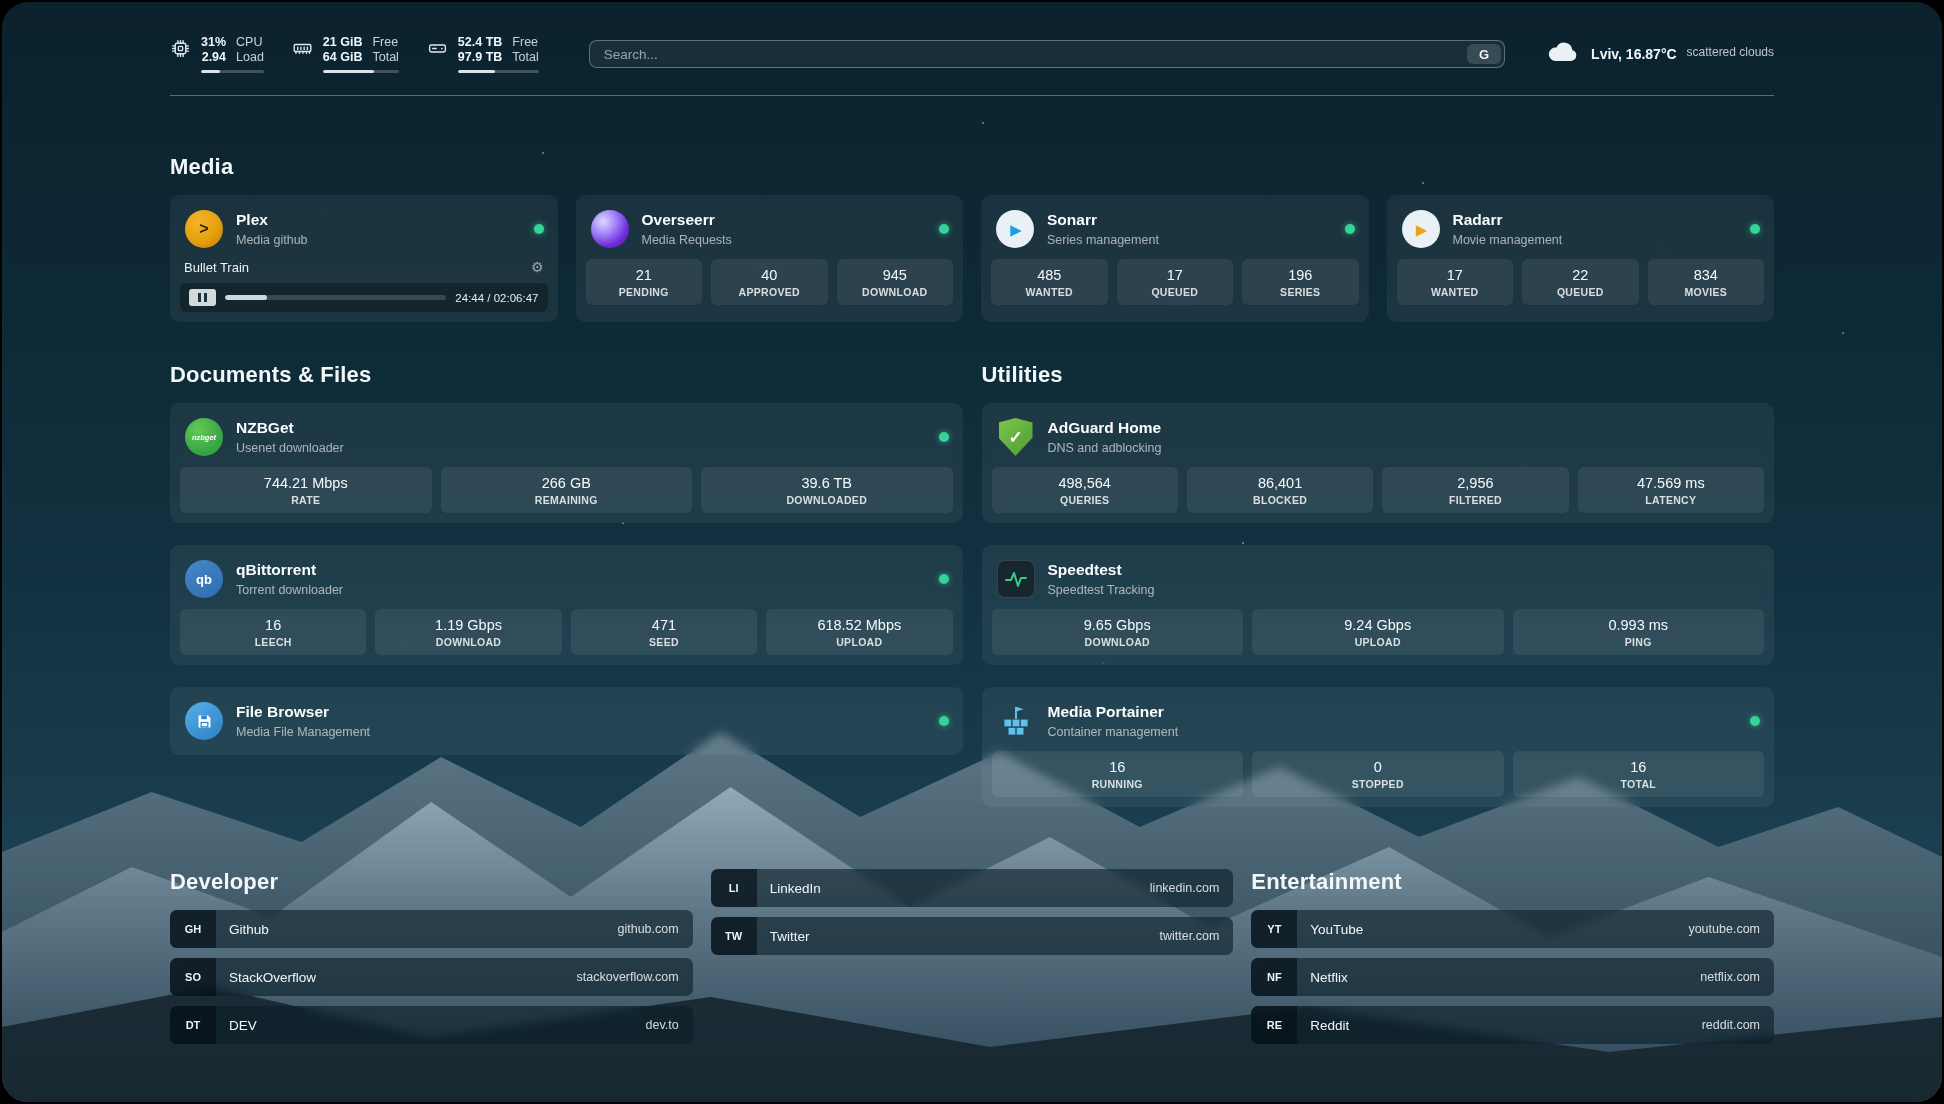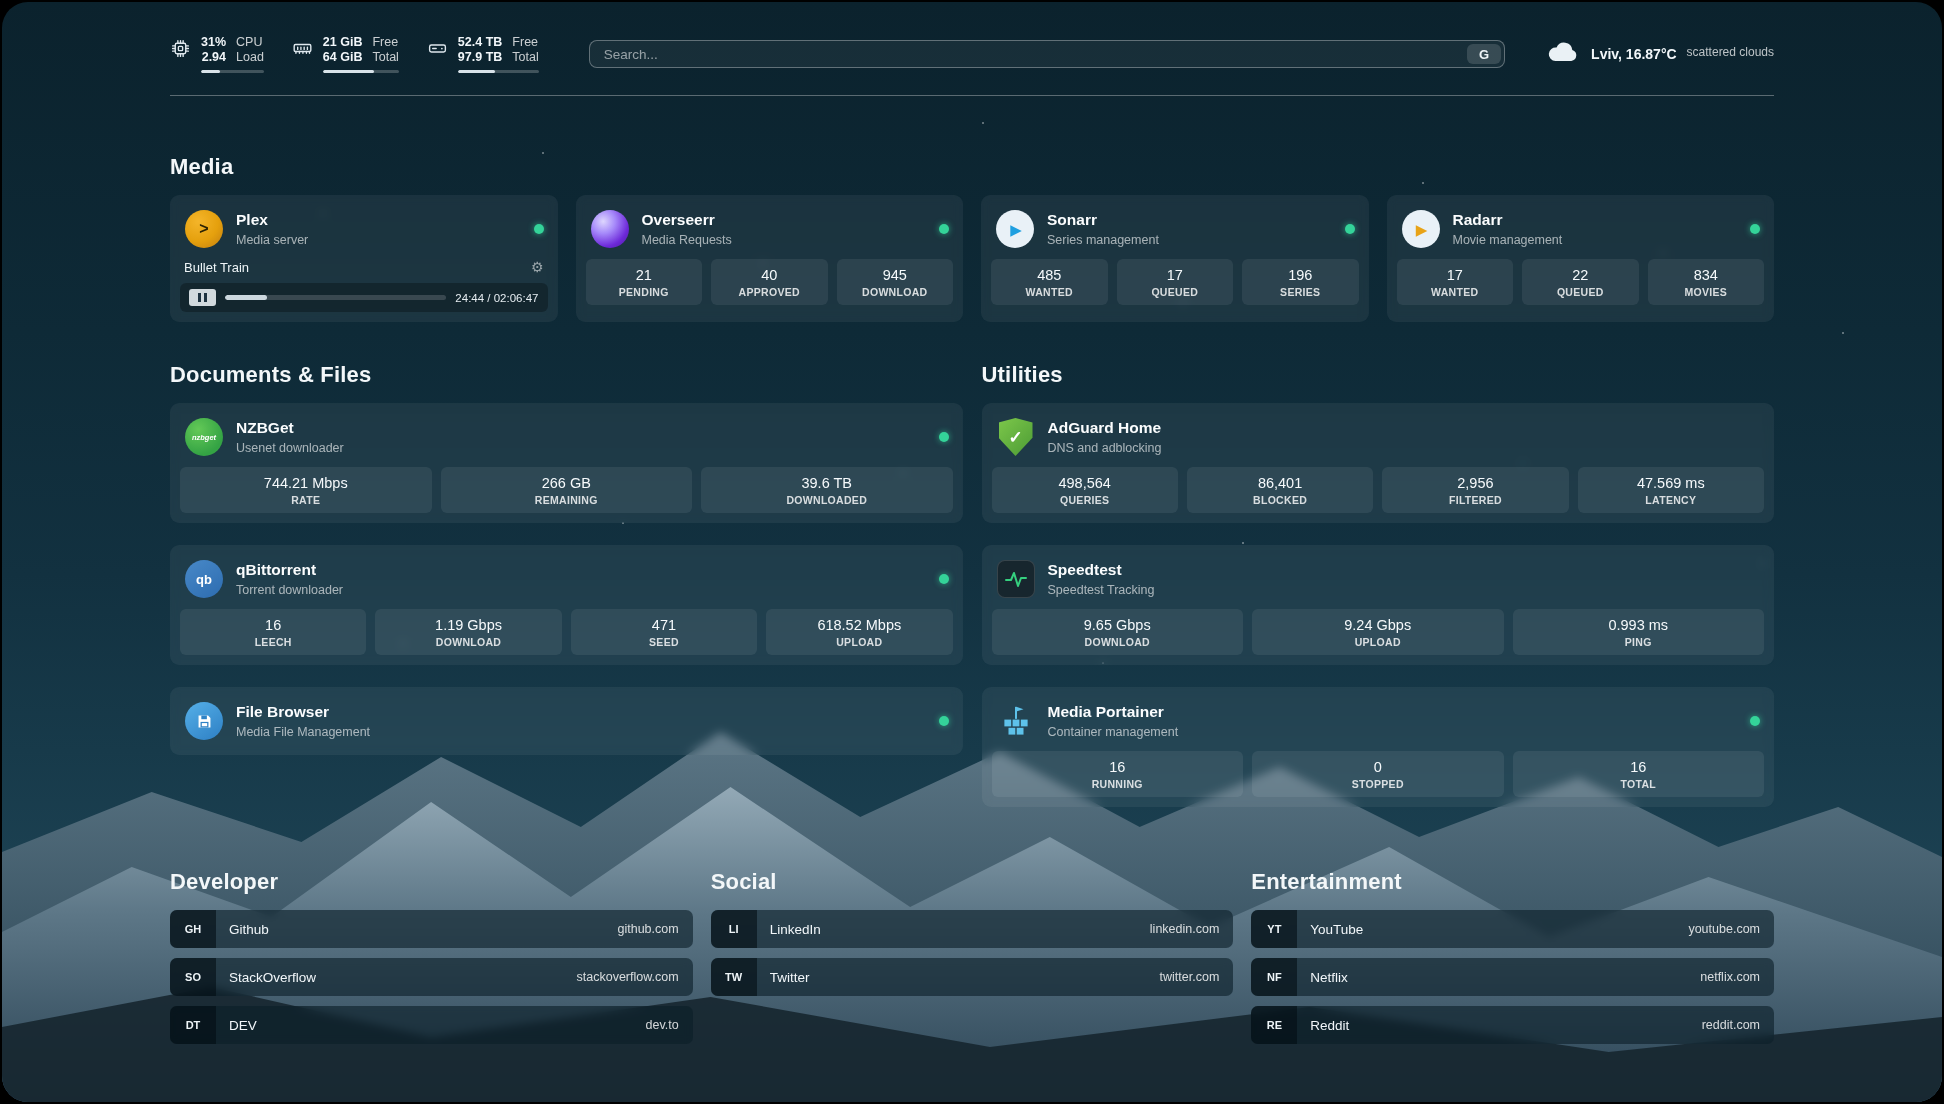--- a/index.html
+++ b/index.html
@@ -223,21 +223,21 @@
       <div class="section-heading">Media</div>
       <div class="media-grid">
 
         <div class="card">
           <div class="card-head">
             <span class="svc-icon">
                 <span class="icon-plex">&gt;</span>
               </span>
             <div class="svc-meta">
               <div class="svc-name">Plex</div>
-              <div class="svc-desc">Media server</div>
+              <div class="svc-desc">Media github</div>
             </div>
             <span class="dot"></span>
           </div>
           <div class="np-row">
             <span>Bullet Train</span>
             <span class="gear">⚙</span>
           </div>
           <div class="plex-strip">
             <span class="pause-btn">
                 <i></i>
@@ -538,21 +538,20 @@
           <span class="bm-url">stackoverflow.com</span>
         </div>
         <div class="bm-row">
           <span class="bm-abbr">DT</span>
           <span class="bm-name">DEV</span>
           <span class="bm-url">dev.to</span>
         </div>
       </div>
 
       <div>
-        <div class="section-heading">Social</div>
         <div class="bm-row">
           <span class="bm-abbr">LI</span>
           <span class="bm-name">LinkedIn</span>
           <span class="bm-url">linkedin.com</span>
         </div>
         <div class="bm-row">
           <span class="bm-abbr">TW</span>
           <span class="bm-name">Twitter</span>
           <span class="bm-url">twitter.com</span>
         </div>

